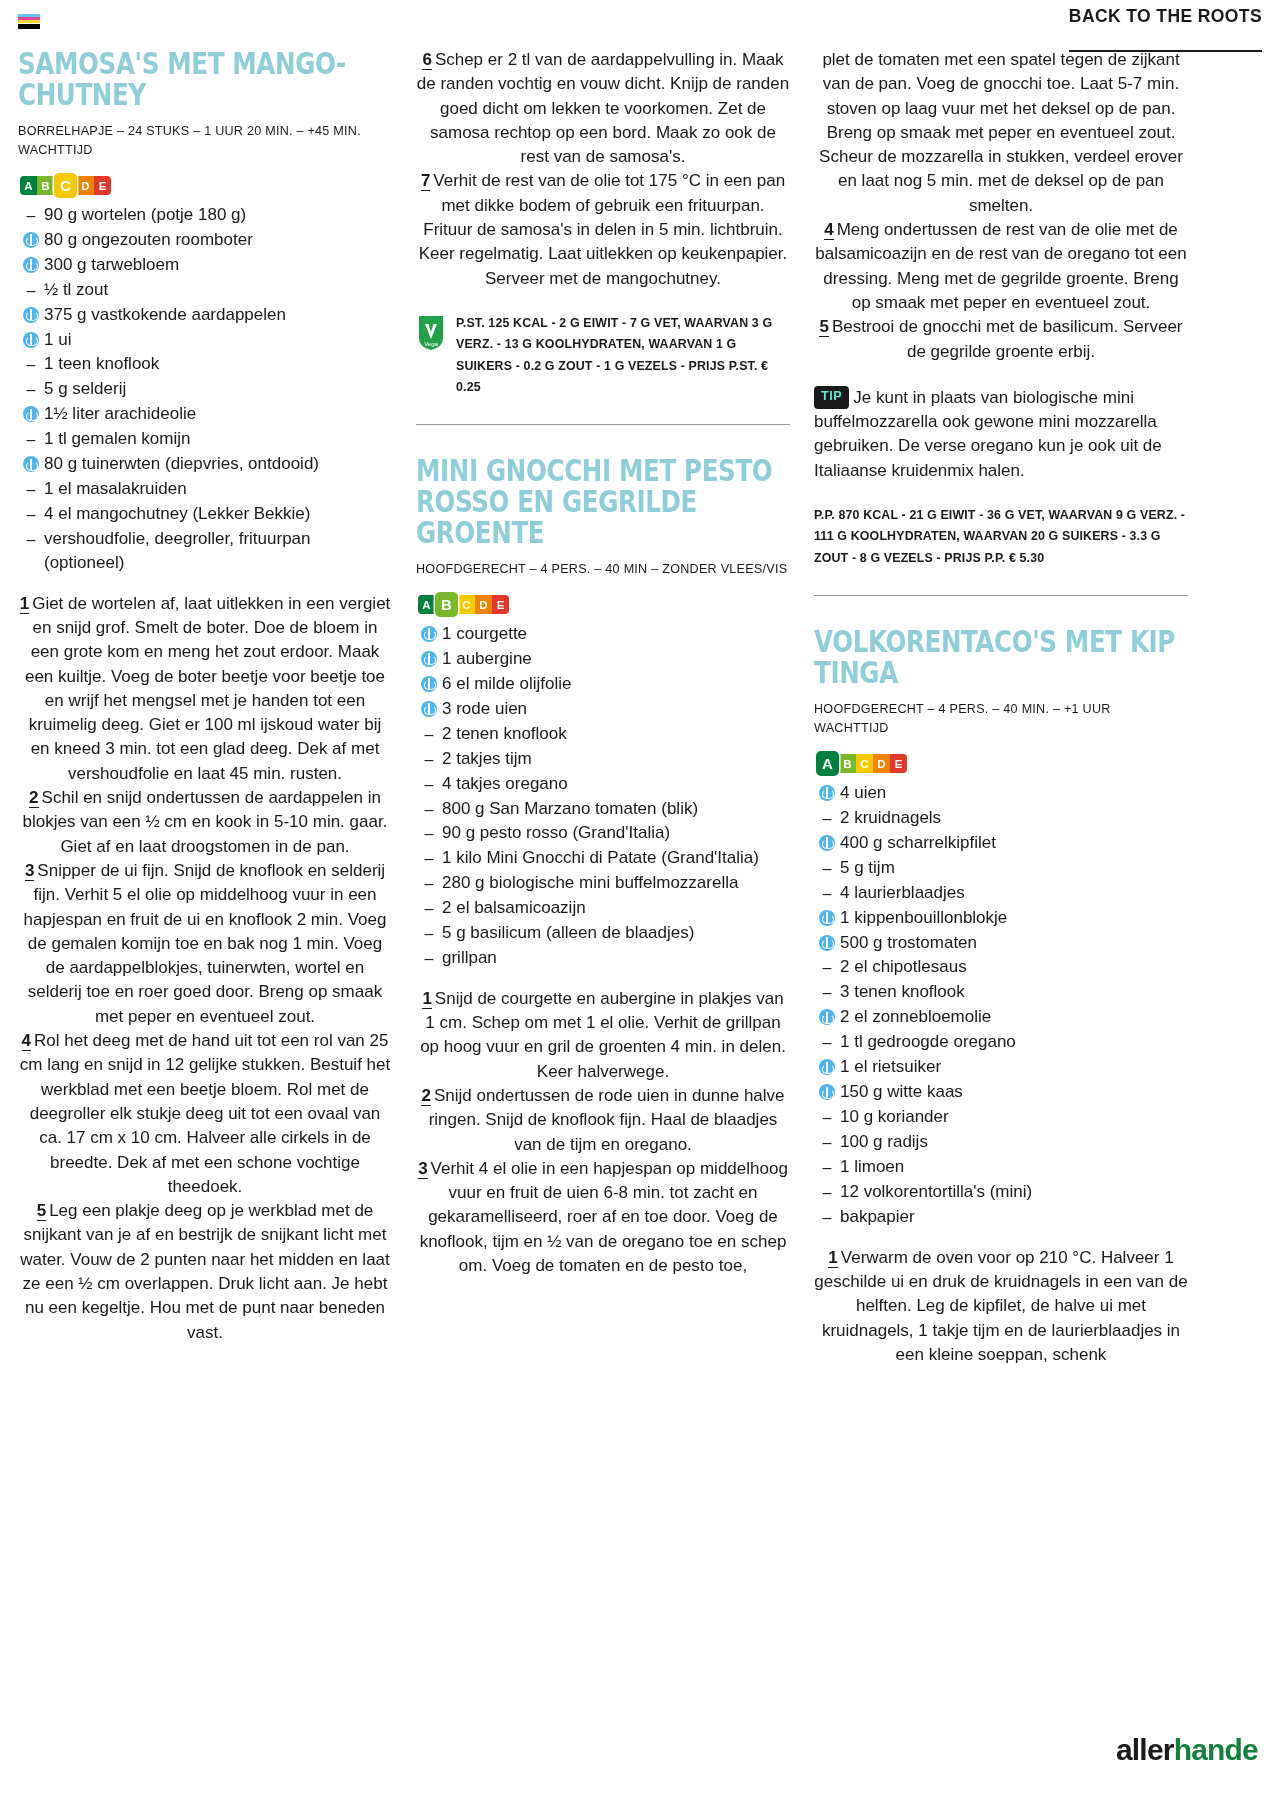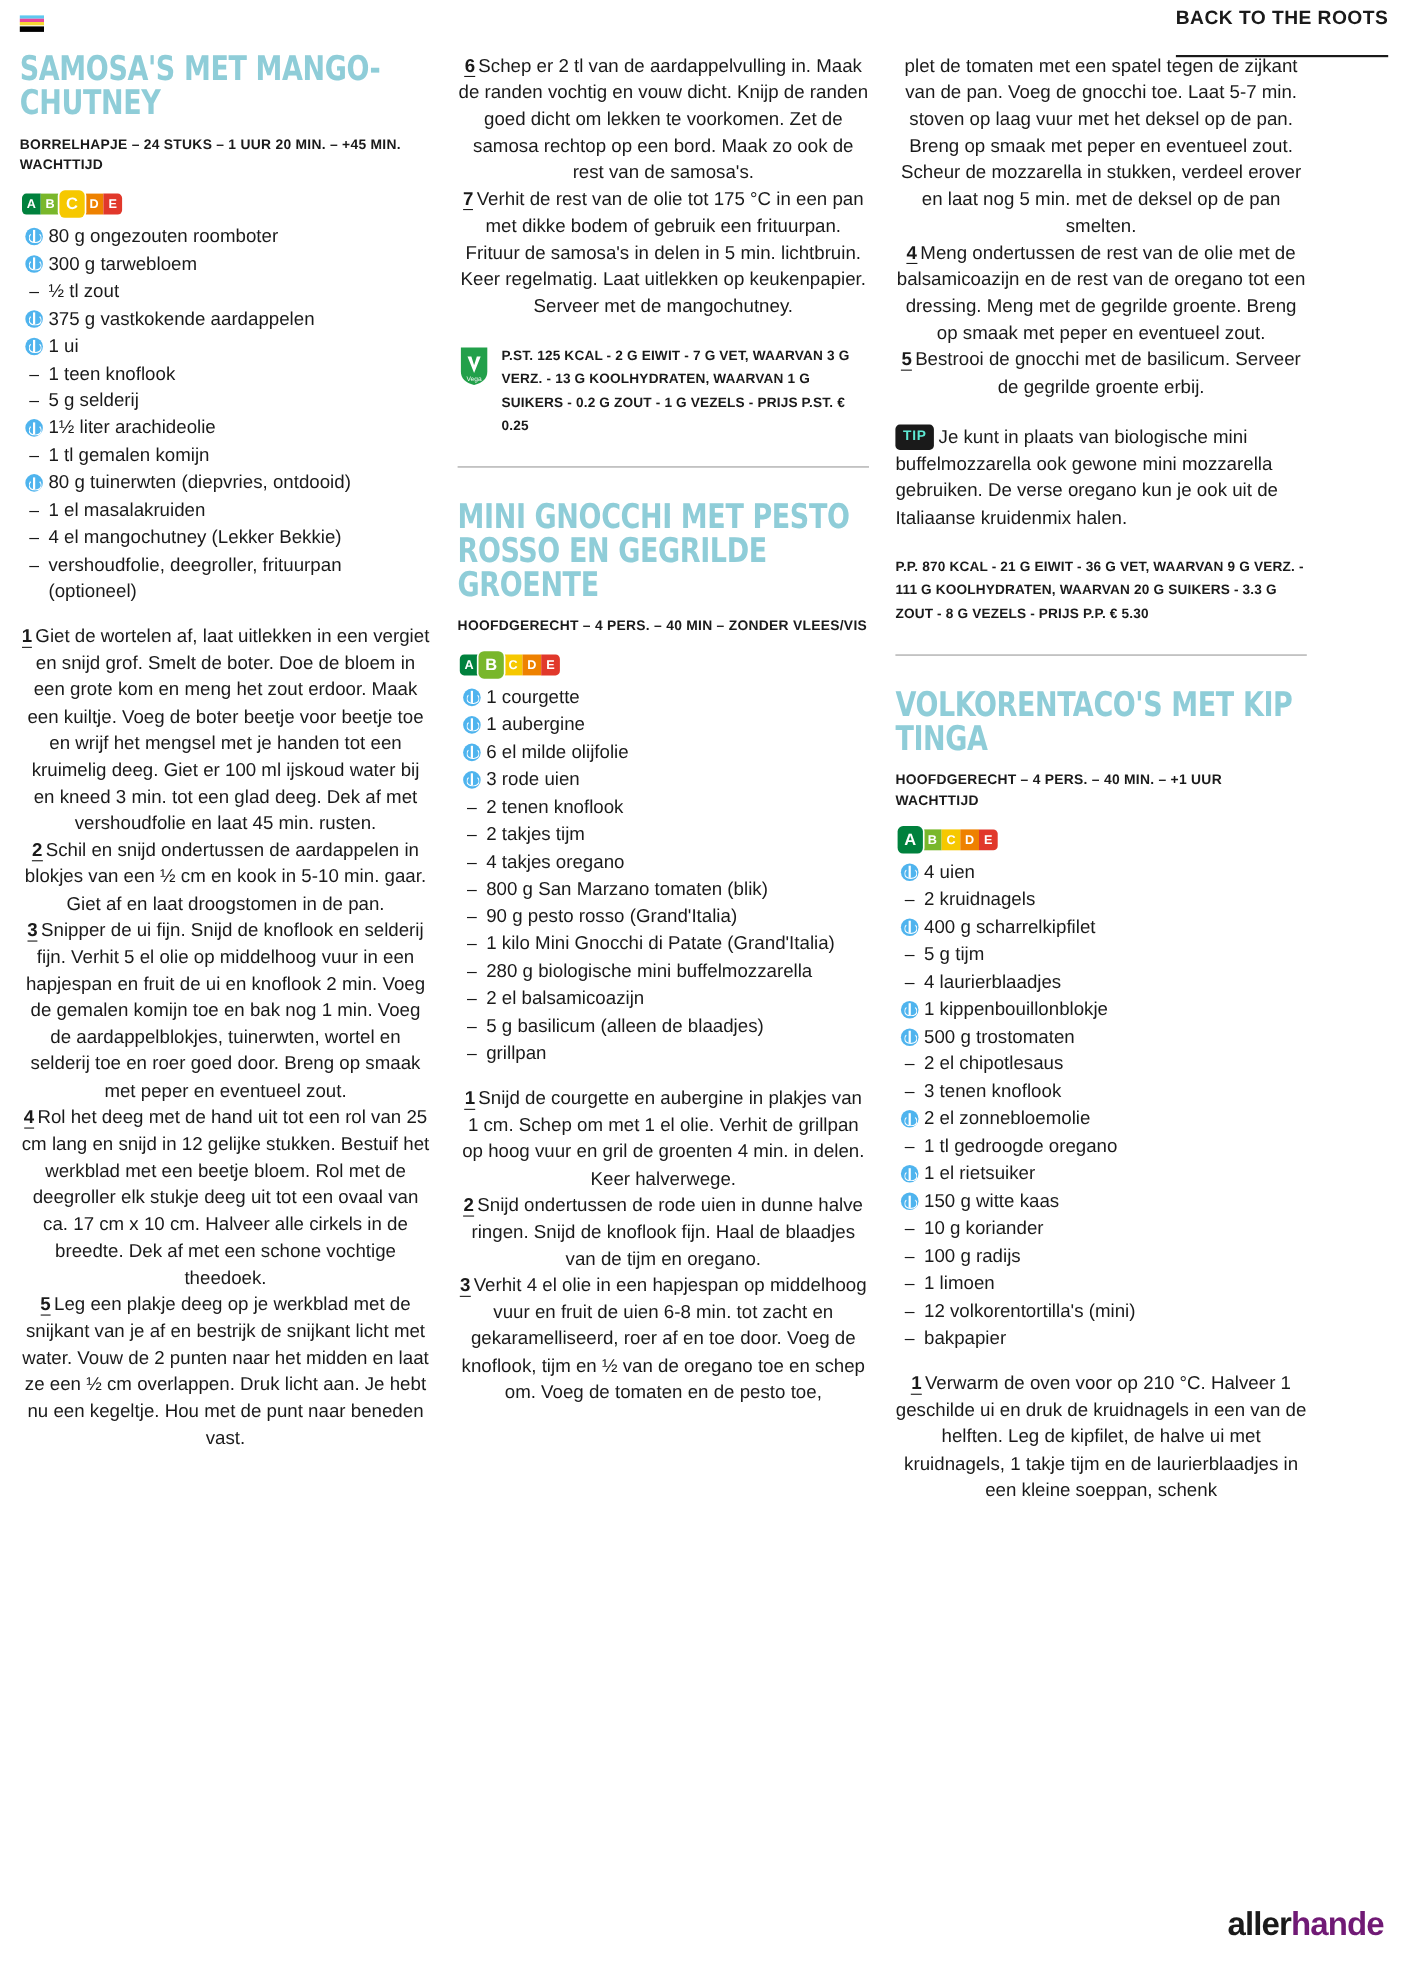--- a/index.html
+++ b/index.html
@@ -72,21 +72,21 @@
     color: #8fcdd8;
     letter-spacing: -0.4px;
     margin: 0 0 13px 0;
     transform: scaleX(0.88);
     transform-origin: left center;
     width: 114%;
     text-transform: uppercase;
   }
   .recipe-meta {
     font-size: 12.6px;
-    font-weight: 700;
+    font-weight: 400;
     line-height: 1.5;
     letter-spacing: 0.25px;
     margin: 0 0 14px 0;
     text-transform: uppercase;
   }
 
   
   .nutriscore {
     display: inline-flex;
     align-items: center;
@@ -235,21 +235,21 @@
 
   
   .footer-logo {
     position: absolute;
     right: 22px; bottom: 26px;
     font-size: 30px;
     font-weight: 700;
     letter-spacing: -0.8px;
   }
   .footer-logo .b { color: #1a1a1a; }
-  .footer-logo .c { color: #701a75; }
+  .footer-logo .c { color: #15803d; }
 </style>
 </head>
 <body>
 
 <div class="page-header">
   <div class="reg-marks">
     <i></i>
       <i></i>
       <i></i>
       <i></i>
@@ -267,20 +267,24 @@
     <div class="nutriscore">
       <span class="ns-a">A</span>
         <span class="ns-b">B</span>
         <span class="ns-c on">C</span>
         <span class="ns-d">D</span>
         <span class="ns-e">E</span>
     </div>
 
     <ul class="ingredients">
       <li>
+          <span class="mark dash"></span>
+          <span class="ing-text">90 g wortelen (potje 180 g)</span>
+        </li>
+      <li>
           <span class="mark">
             <i class="ah-icon"></i>
           </span>
           <span class="ing-text">80 g ongezouten roomboter</span>
         </li>
       <li>
           <span class="mark">
             <i class="ah-icon"></i>
           </span>
           <span class="ing-text">300 g tarwebloem</span>

